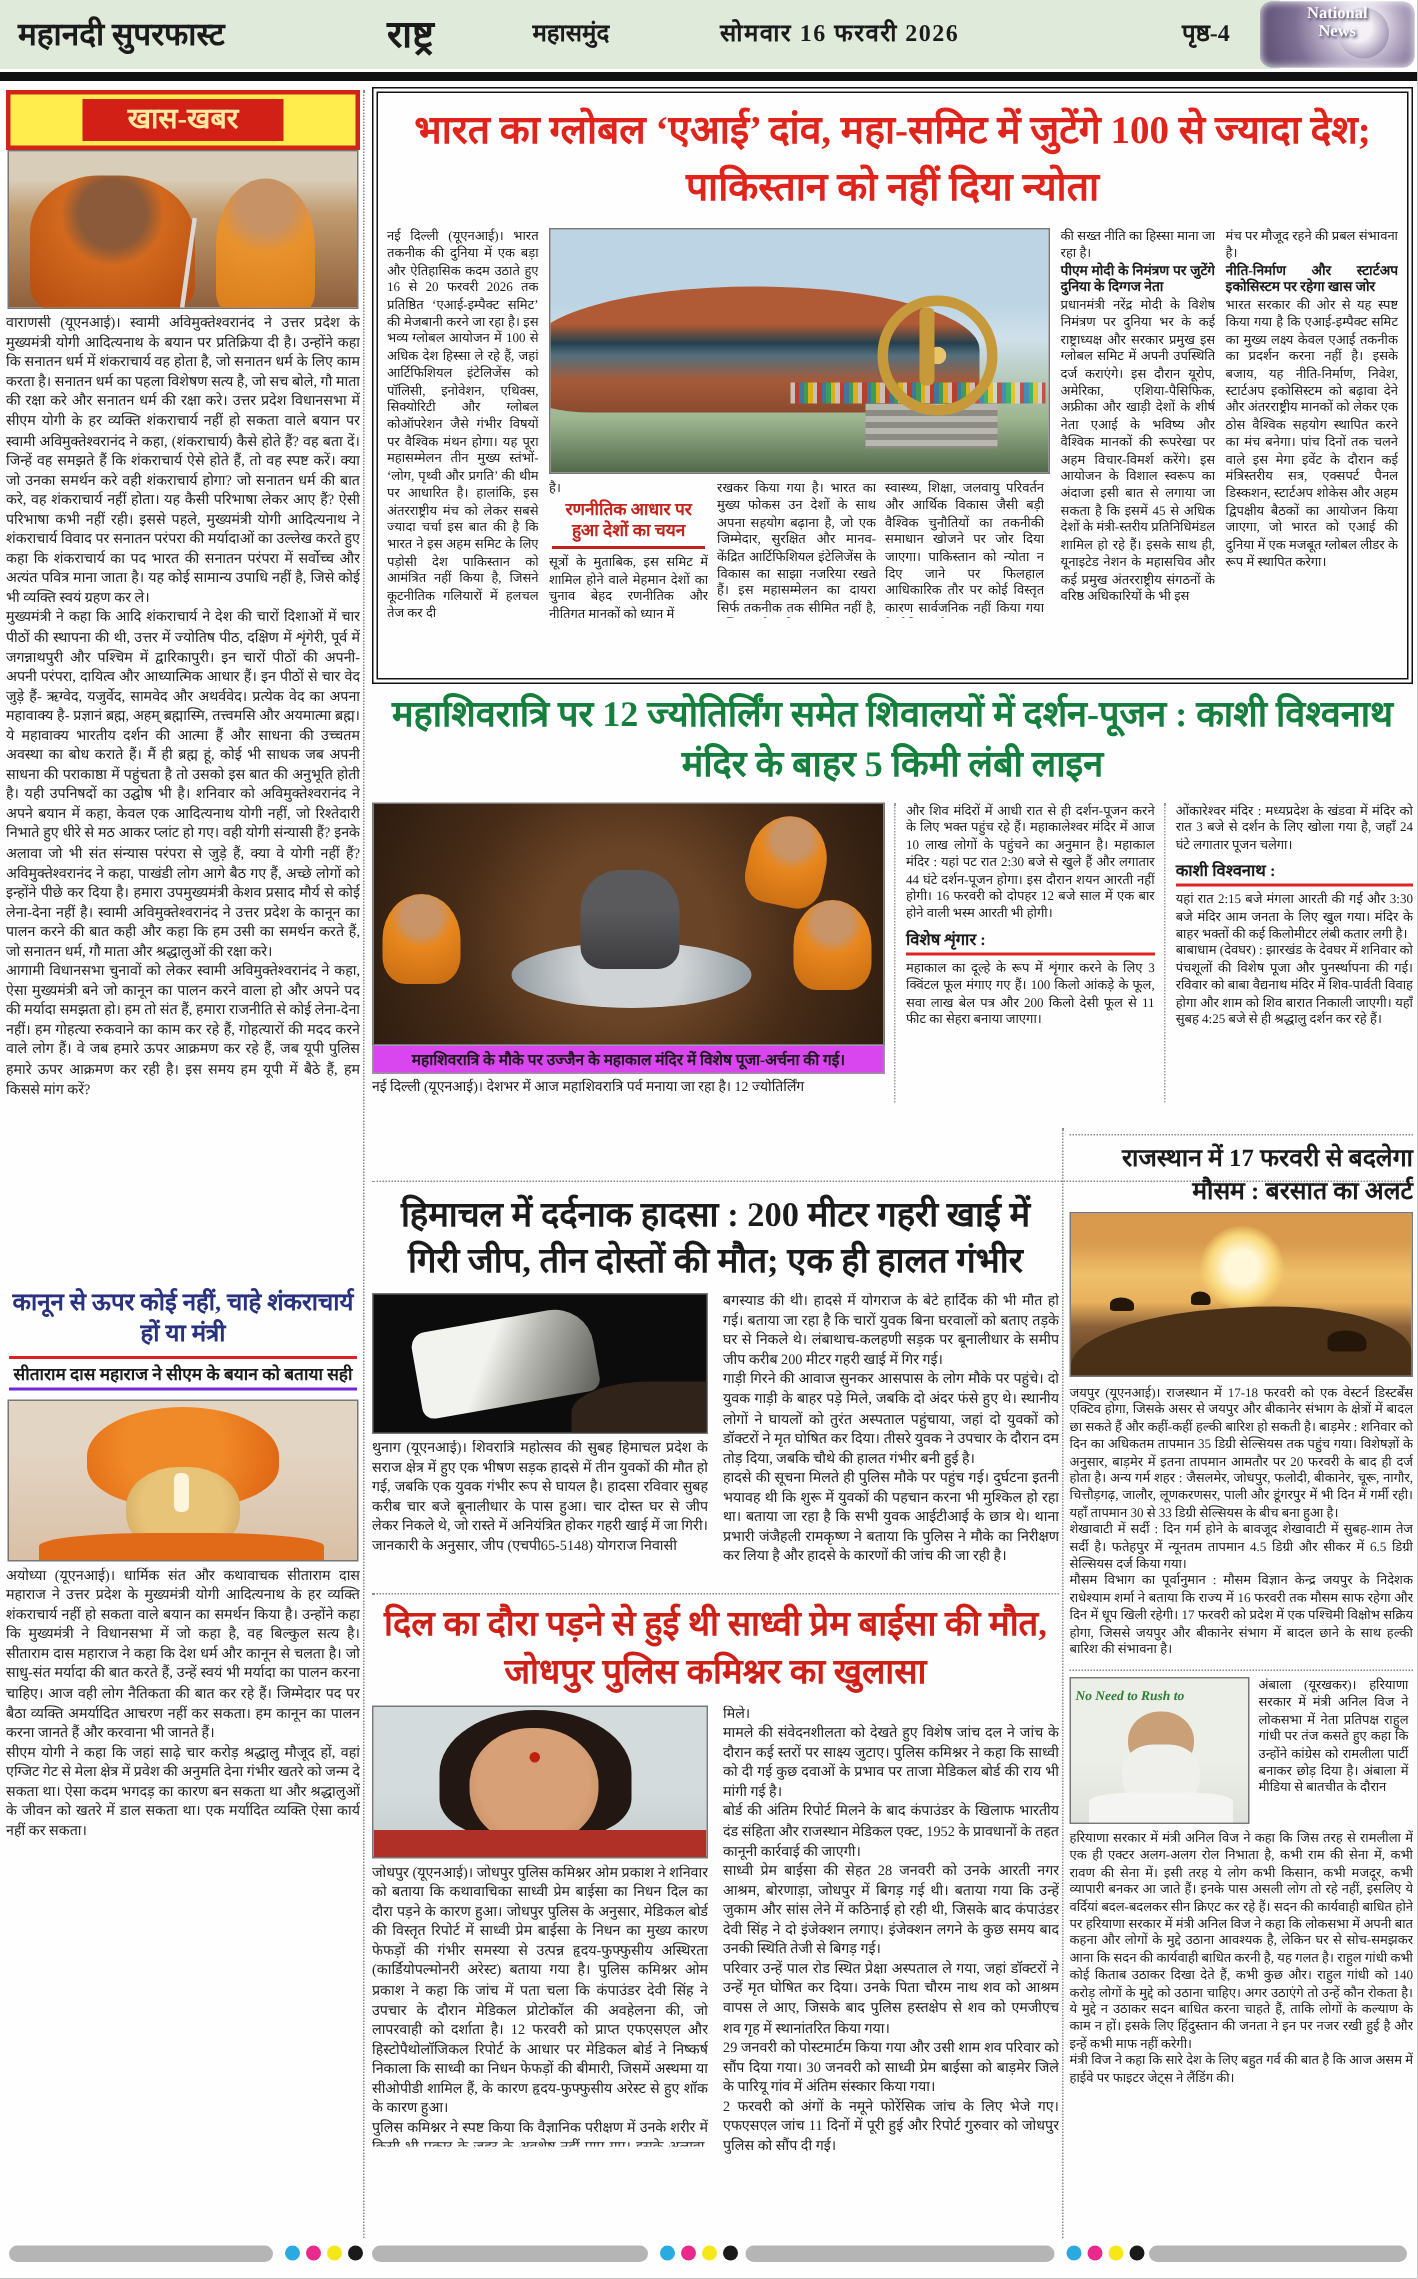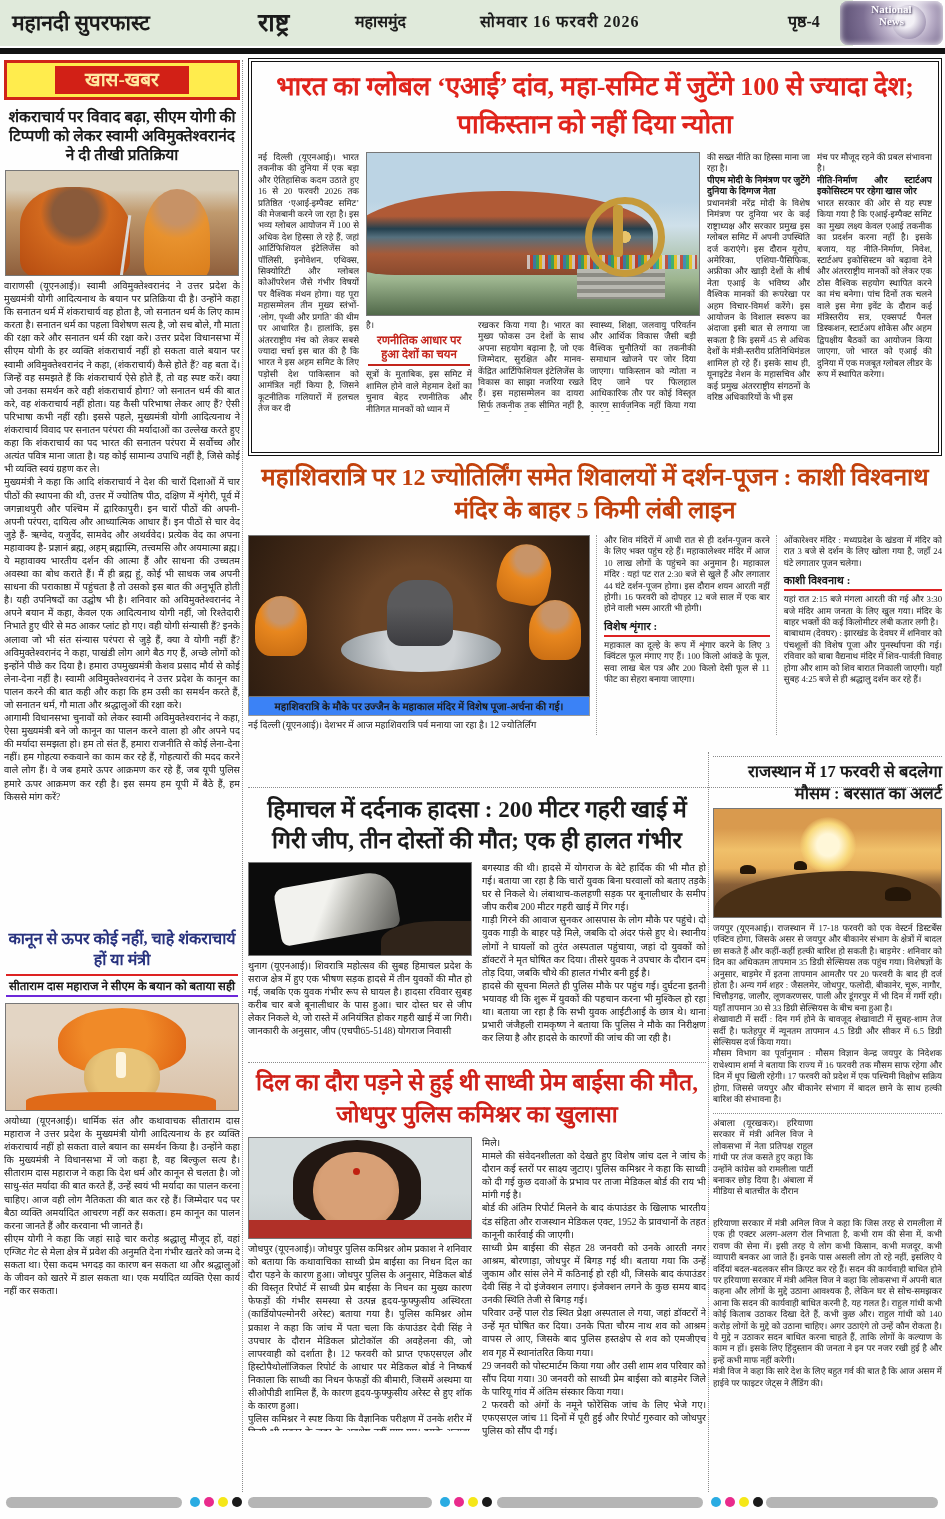--- a/index.html
+++ b/index.html
@@ -74,34 +74,34 @@
      background:repeating-linear-gradient(180deg,#b8b8b0 0 4px,#8c8c84 4px 8px);}
   .ai-sub3{display:flex;gap:6px;margin-top:4px;}
   .ai-sc{width:106px;height:92px;overflow:hidden;}
   .crosshead{color:#c3251c;font-weight:bold;font-size:11.5px;line-height:14px;text-align:center;
      border-bottom:2px solid #c3251c;padding-bottom:3px;margin:2px 2px 3px;}
   .ai-r1{width:104px;height:262px;overflow:hidden;}
   .ai-r2{width:116px;height:262px;overflow:hidden;}
   .inhead{font-weight:bold;font-size:9.2px;line-height:11.6px;text-align:justify;}
   
   .shiv{margin-top:5px;height:322px;overflow:visible;}
-  .shiv-h{color:#c2410c;font-size:24px;font-weight:bold;text-align:center;line-height:33px;margin:2px 6px 8px;}
+  .shiv-h{color:#15803d;font-size:24px;font-weight:bold;text-align:center;line-height:33px;margin:2px 6px 8px;}
   .shiv-row{display:flex;}
   .shiv-left{width:342px;}
   .ph-shiv{width:340px;height:160px;
      background:radial-gradient(circle at 50% 55%,#6a4426 0 30%,#472c18 60%,#2c1c10 100%);}
   .ph-shiv .base{position:absolute;left:92px;top:92px;width:160px;height:44px;border-radius:50%;
      background:radial-gradient(circle at 50% 40%,#cfd3d6 0 40%,#8f979c 100%);}
   .ph-shiv .ling{position:absolute;left:138px;top:44px;width:66px;height:66px;border-radius:40% 40% 22% 22%;
      background:linear-gradient(180deg,#5a5a5c 0 40%,#3c3c40 100%);}
   .ph-shiv .d1,.ph-shiv .d2,.ph-shiv .d3{position:absolute;width:52px;height:60px;border-radius:50% 50% 30% 30%;
      background:radial-gradient(circle at 50% 25%,#c89468 0 24%,#e8871e 40%,#c56a12 100%);}
   .ph-shiv .d1{left:6px;top:60px;} .ph-shiv .d2{right:8px;top:64px;} .ph-shiv .d3{left:250px;top:8px;transform:rotate(12deg);}
   .shiv-cap{font-size:10.3px;font-weight:bold;text-align:center;border:1px solid #999;border-top:none;
-     padding:2px 2px;background:#3b82f6;}
+     padding:2px 2px;background:#d946ef;}
   .shiv-lede{font-size:9.3px;line-height:13px;margin-top:3px;height:15px;overflow:hidden;text-align:justify;}
   .shiv-mid{width:176px;margin-left:6px;padding-left:7px;border-left:1.5px dotted #999;height:200px;overflow:hidden;}
   .shiv-right{width:168px;margin-left:6px;padding-left:7px;border-left:1.5px dotted #999;height:200px;overflow:hidden;}
   .redsub{font-weight:bold;font-size:11px;border-bottom:2px solid #d22;padding-bottom:2px;margin:3px 0;}
   
   .hdot{border-top:1.5px dotted #8a8a8a;height:0;margin:4px 0;}
   .bottom-row{display:flex;margin-top:2px;}
   .b-left{width:458px;}
   .b-right{width:229px;margin-left:7px;margin-top:-40px;}
   .him-h{font-size:23px;font-weight:bold;text-align:center;line-height:31px;margin:2px 2px 6px;}
@@ -166,21 +166,20 @@
       <span class="l1">National</span>
       <span class="l2">News</span>
     </div>
   </div>
   <div class="black-rule"></div>
 
   <div class="leftcol">
     <div class="badge-wrap">
       <span class="badge">खास-खबर</span>
     </div>
-    <div class="lead-h">शंकराचार्य पर विवाद बढ़ा, सीएम योगी की टिप्पणी को लेकर स्वामी अविमुक्तेश्वरानंद ने दी तीखी प्रतिक्रिया</div>
     <div class="photo ph-lead">
       <div class="fig1"></div>
       <div class="mic"></div>
       <div class="fig2"></div>
     </div>
     <div class="body-txt l-body1">वाराणसी (यूएनआई)। स्वामी अविमुक्तेश्वरानंद ने उत्तर प्रदेश के मुख्यमंत्री योगी आदित्यनाथ के बयान पर प्रतिक्रिया दी है। उन्होंने कहा कि सनातन धर्म में शंकराचार्य वह होता है, जो सनातन धर्म के लिए काम करता है। सनातन धर्म का पहला विशेषण सत्य है, जो सच बोले, गौ माता की रक्षा करे और सनातन धर्म की रक्षा करे। उत्तर प्रदेश विधानसभा में सीएम योगी के हर व्यक्ति शंकराचार्य नहीं हो सकता वाले बयान पर स्वामी अविमुक्तेश्वरानंद ने कहा, (शंकराचार्य) कैसे होते हैं? वह बता दें। जिन्हें वह समझते हैं कि शंकराचार्य ऐसे होते हैं, तो वह स्पष्ट करें। क्या जो उनका समर्थन करे वही शंकराचार्य होगा? जो सनातन धर्म की बात करे, वह शंकराचार्य नहीं होता। यह कैसी परिभाषा लेकर आए हैं? ऐसी परिभाषा कभी नहीं रही। इससे पहले, मुख्यमंत्री योगी आदित्यनाथ ने शंकराचार्य विवाद पर सनातन परंपरा की मर्यादाओं का उल्लेख करते हुए कहा कि शंकराचार्य का पद भारत की सनातन परंपरा में सर्वोच्च और अत्यंत पवित्र माना जाता है। यह कोई सामान्य उपाधि नहीं है, जिसे कोई भी व्यक्ति स्वयं ग्रहण कर ले।
 मुख्यमंत्री ने कहा कि आदि शंकराचार्य ने देश की चारों दिशाओं में चार पीठों की स्थापना की थी, उत्तर में ज्योतिष पीठ, दक्षिण में शृंगेरी, पूर्व में जगन्नाथपुरी और पश्चिम में द्वारिकापुरी। इन चारों पीठों की अपनी-अपनी परंपरा, दायित्व और आध्यात्मिक आधार हैं। इन पीठों से चार वेद जुड़े हैं- ऋग्वेद, यजुर्वेद, सामवेद और अथर्ववेद। प्रत्येक वेद का अपना महावाक्य है- प्रज्ञानं ब्रह्म, अहम् ब्रह्मास्मि, तत्त्वमसि और अयमात्मा ब्रह्म। ये महावाक्य भारतीय दर्शन की आत्मा हैं और साधना की उच्चतम अवस्था का बोध कराते हैं। मैं ही ब्रह्म हूं, कोई भी साधक जब अपनी साधना की पराकाष्ठा में पहुंचता है तो उसको इस बात की अनुभूति होती है। यही उपनिषदों का उद्घोष भी है। शनिवार को अविमुक्तेश्वरानंद ने अपने बयान में कहा, केवल एक आदित्यनाथ योगी नहीं, जो रिश्तेदारी निभाते हुए धीरे से मठ आकर प्लांट हो गए। वही योगी संन्यासी हैं? इनके अलावा जो भी संत संन्यास परंपरा से जुड़े हैं, क्या वे योगी नहीं हैं? अविमुक्तेश्वरानंद ने कहा, पाखंडी लोग आगे बैठ गए हैं, अच्छे लोगों को इन्होंने पीछे कर दिया है। हमारा उपमुख्यमंत्री केशव प्रसाद मौर्य से कोई लेना-देना नहीं है। स्वामी अविमुक्तेश्वरानंद ने उत्तर प्रदेश के कानून का पालन करने की बात कही और कहा कि हम उसी का समर्थन करते हैं, जो सनातन धर्म, गौ माता और श्रद्धालुओं की रक्षा करे।
 आगामी विधानसभा चुनावों को लेकर स्वामी अविमुक्तेश्वरानंद ने कहा, ऐसा मुख्यमंत्री बने जो कानून का पालन करने वाला हो और अपने पद की मर्यादा समझता हो। हम तो संत हैं, हमारा राजनीति से कोई लेना-देना नहीं। हम गोहत्या रुकवाने का काम कर रहे हैं, गोहत्यारों की मदद करने वाले लोग हैं। वे जब हमारे ऊपर आक्रमण कर रहे हैं, जब यूपी पुलिस हमारे ऊपर आक्रमण कर रही है। इस समय हम यूपी में बैठे हैं, हम किससे मांग करें?</div>
     <div class="l-h2">कानून से ऊपर कोई नहीं, चाहे शंकराचार्य हों या मंत्री</div>
     <div class="l-sub">सीताराम दास महाराज ने सीएम के बयान को बताया सही</div>
@@ -324,20 +323,26 @@
           </div>
           <div class="body-txt sm wx-body">जयपुर (यूएनआई)। राजस्थान में 17-18 फरवरी को एक वेस्टर्न डिस्टर्बेंस एक्टिव होगा, जिसके असर से जयपुर और बीकानेर संभाग के क्षेत्रों में बादल छा सकते हैं और कहीं-कहीं हल्की बारिश हो सकती है। बाड़मेर : शनिवार को दिन का अधिकतम तापमान 35 डिग्री सेल्सियस तक पहुंच गया। विशेषज्ञों के अनुसार, बाड़मेर में इतना तापमान आमतौर पर 20 फरवरी के बाद ही दर्ज होता है। अन्य गर्म शहर : जैसलमेर, जोधपुर, फलोदी, बीकानेर, चूरू, नागौर, चित्तौड़गढ़, जालौर, लूणकरणसर, पाली और डूंगरपुर में भी दिन में गर्मी रही। यहाँ तापमान 30 से 33 डिग्री सेल्सियस के बीच बना हुआ है।
 शेखावाटी में सर्दी : दिन गर्म होने के बावजूद शेखावाटी में सुबह-शाम तेज सर्दी है। फतेहपुर में न्यूनतम तापमान 4.5 डिग्री और सीकर में 6.5 डिग्री सेल्सियस दर्ज किया गया।
 मौसम विभाग का पूर्वानुमान : मौसम विज्ञान केन्द्र जयपुर के निदेशक राधेश्याम शर्मा ने बताया कि राज्य में 16 फरवरी तक मौसम साफ रहेगा और दिन में धूप खिली रहेगी। 17 फरवरी को प्रदेश में एक पश्चिमी विक्षोभ सक्रिय होगा, जिससे जयपुर और बीकानेर संभाग में बादल छाने के साथ हल्की बारिश की संभावना है।</div>
         </div>
 
         <div class="hdot"></div>
 
         <div>
           <div class="vij-row">
+            <div class="photo ph-vij">
+              <div class="banner">No Need to Rush to</div>
+              <div class="face"></div>
+              <div class="beard"></div>
+              <div class="shirt"></div>
+            </div>
             <div class="sm vij-intro">अंबाला (यूरखकर)। हरियाणा सरकार में मंत्री अनिल विज ने लोकसभा में नेता प्रतिपक्ष राहुल गांधी पर तंज कसते हुए कहा कि उन्होंने कांग्रेस को रामलीला पार्टी बनाकर छोड़ दिया है। अंबाला में मीडिया से बातचीत के दौरान</div>
           </div>
           <div class="body-txt sm vij-body">हरियाणा सरकार में मंत्री अनिल विज ने कहा कि जिस तरह से रामलीला में एक ही एक्टर अलग-अलग रोल निभाता है, कभी राम की सेना में, कभी रावण की सेना में। इसी तरह ये लोग कभी किसान, कभी मजदूर, कभी व्यापारी बनकर आ जाते हैं। इनके पास असली लोग तो रहे नहीं, इसलिए ये वर्दियां बदल-बदलकर सीन क्रिएट कर रहे हैं। सदन की कार्यवाही बाधित होने पर हरियाणा सरकार में मंत्री अनिल विज ने कहा कि लोकसभा में अपनी बात कहना और लोगों के मुद्दे उठाना आवश्यक है, लेकिन घर से सोच-समझकर आना कि सदन की कार्यवाही बाधित करनी है, यह गलत है। राहुल गांधी कभी कोई किताब उठाकर दिखा देते हैं, कभी कुछ और। राहुल गांधी को 140 करोड़ लोगों के मुद्दे को उठाना चाहिए। अगर उठाएंगे तो उन्हें कौन रोकता है। ये मुद्दे न उठाकर सदन बाधित करना चाहते हैं, ताकि लोगों के कल्याण के काम न हों। इसके लिए हिंदुस्तान की जनता ने इन पर नजर रखी हुई है और इन्हें कभी माफ नहीं करेगी।
 मंत्री विज ने कहा कि सारे देश के लिए बहुत गर्व की बात है कि आज असम में हाईवे पर फाइटर जेट्स ने लैंडिंग की।</div>
         </div>
       </div>
     </div>
   </div>
 
   <div class="regbar" style="left:6px;width:176px;"></div>

